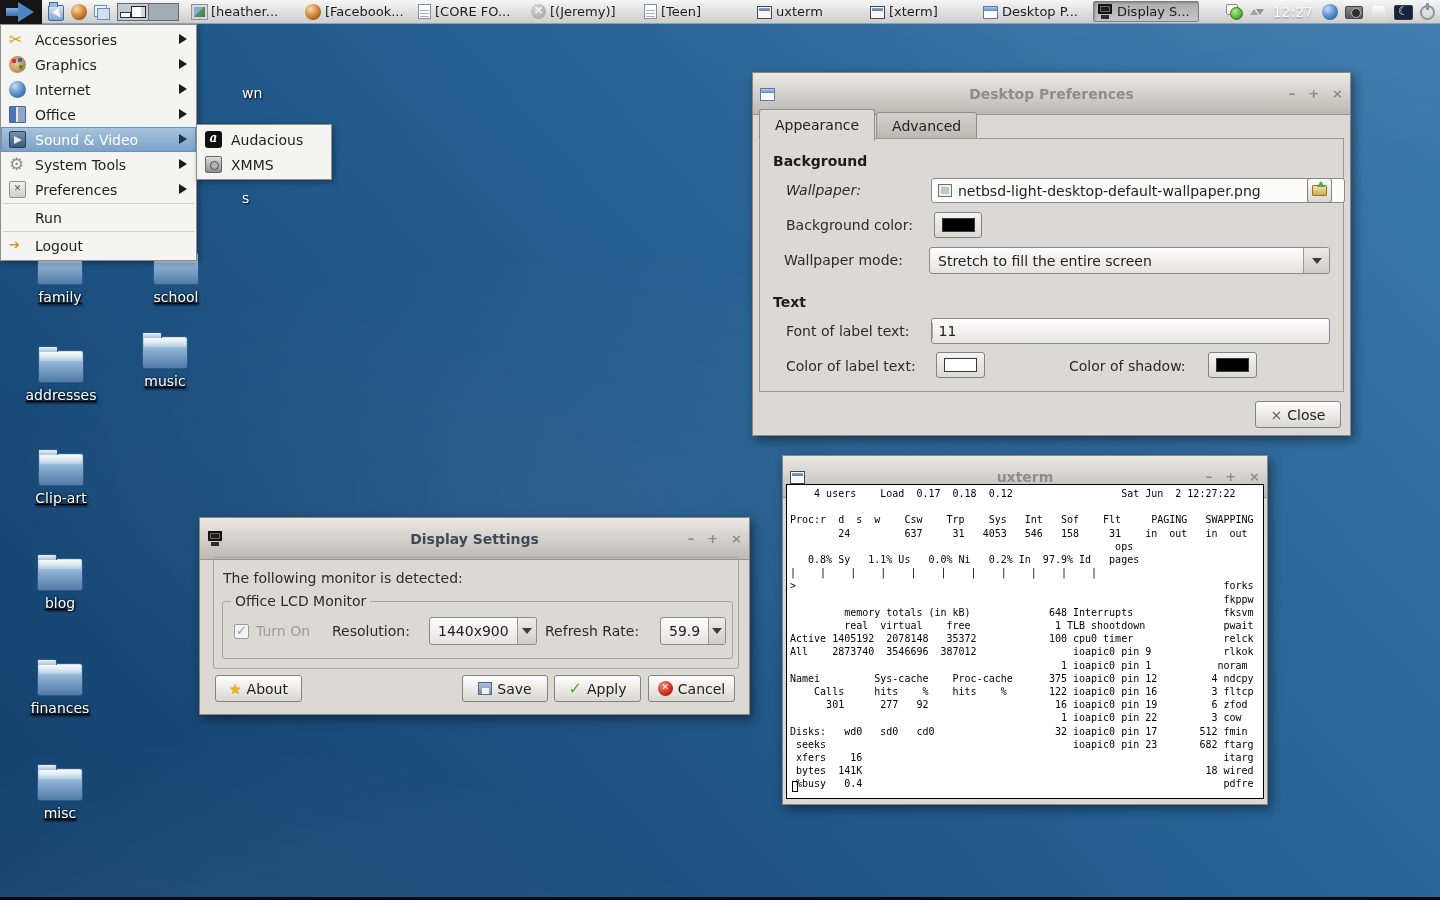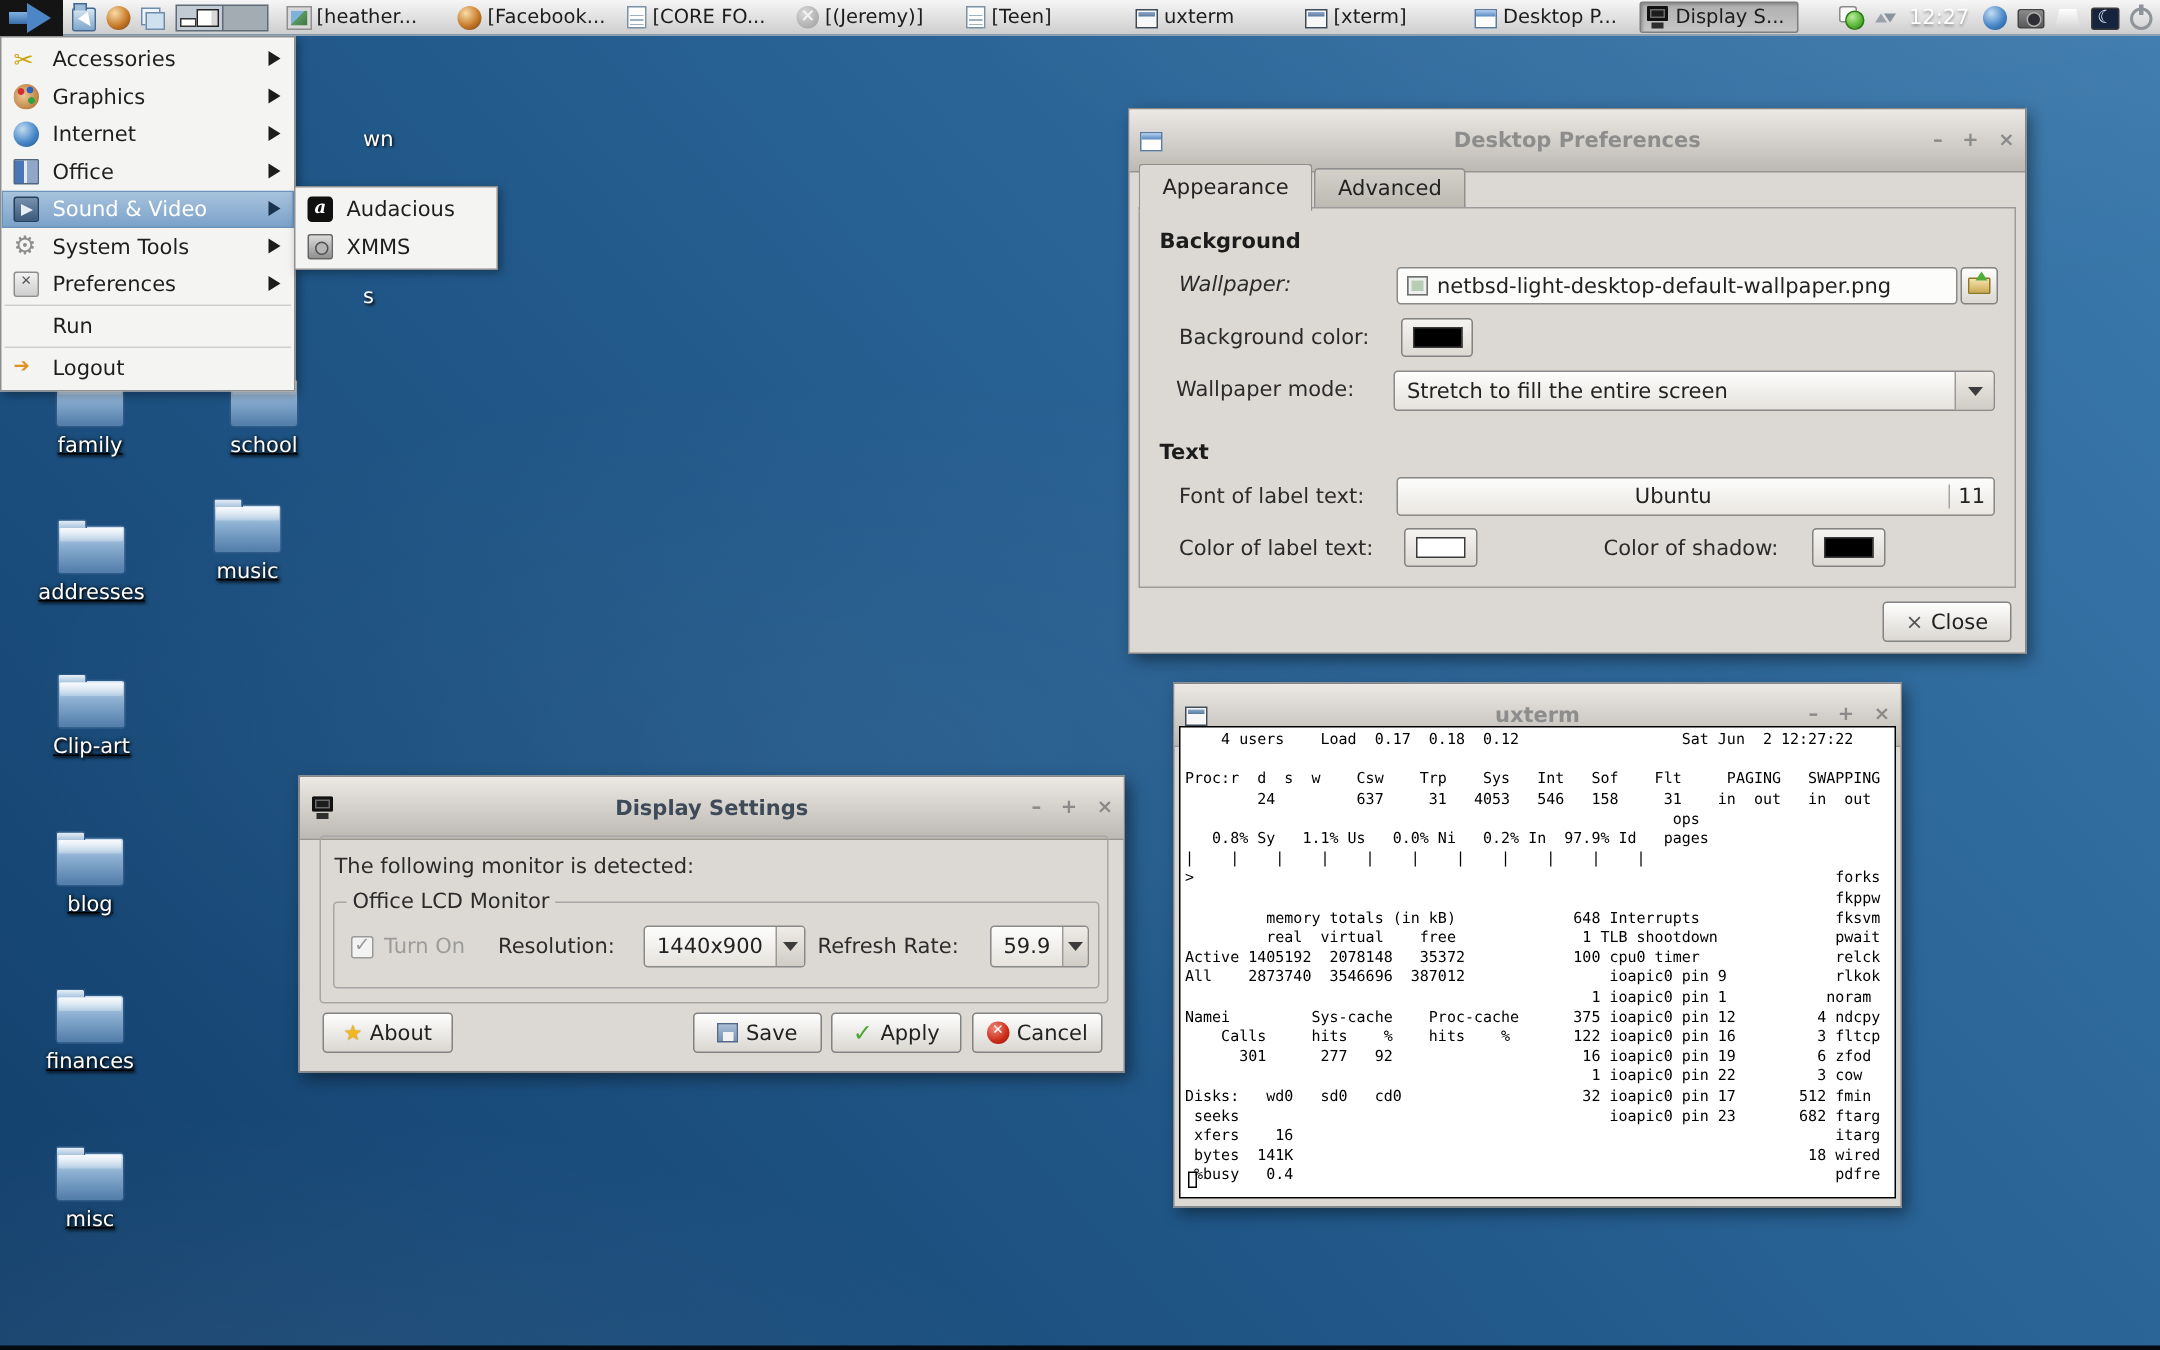--- a/index.html
+++ b/index.html
@@ -150,21 +150,21 @@
 
   
   .win-dp { left:752px; top:72px; width:599px; height:364px; }
   .dp-tabs { position:absolute; top:36px; left:6px; display:flex; align-items:flex-end; }
   .dp-tab { font-size:14px; color:#222; border:1px solid #8f8f8f; padding:5px 15px 6px; cursor:pointer; }
   .dp-tab.on { background:#dcd9d4; border-bottom:1px solid #dcd9d4; border-radius:3px 3px 0 0; position:relative; z-index:2; padding:7px 15px 7px; }
   .dp-tab.off { background:linear-gradient(#d4d1cb,#bab7b1); margin-left:1px; border-radius:3px 3px 0 0; }
   .dp-panel { position:absolute; left:6px; right:6px; top:65px; height:254px; border:1px solid #9b9b9b; background:#dcd9d4; }
   .dp-bg-heading { position:absolute; left:20px; top:80px; }
   .dp-wall-label { position:absolute; left:33px; top:109px;font-style:italic; }
-  .dp-wall-entry { position:absolute; left:178px; top:105px; width:374px; height:25px; }
+  .dp-wall-entry { position:absolute; left:178px; top:105px; width:414px; height:25px; }
   .ic-img { width:14px; height:13px; background:#b9ccb4; border:1px solid #6f6f6f; box-shadow:inset 0 0 0 2px #efefef; flex:none; }
   .dp-browse { position:absolute; left:554px; top:105px; width:25px; height:25px; }
   .ic-openfolder { width:15px; height:11px; background:linear-gradient(#f4e4b2,#cfa952); border:1px solid #8f7820; border-radius:1px; position:relative; }
   .ic-openfolder::after { content:""; position:absolute; left:4px; top:-5px; width:0; height:0;
     border-left:4px solid transparent; border-right:4px solid transparent; border-bottom:6px solid #4faf3a; }
   .dp-bgcol-label { position:absolute; left:33px; top:144px; }
   .dp-bgcol-swatch { position:absolute; left:181px; top:139px; width:48px; height:26px; }
   .dp-mode-label { position:absolute; left:31px; top:179px; }
   .dp-mode-combo { position:absolute; left:176px; top:174px; width:401px; height:27px; }
   .dp-text-heading { position:absolute; left:20px; top:221px; }
@@ -402,21 +402,20 @@
         <span class="inner" style="background: rgb(0, 0, 0);"></span>
       </div>
     <div class="lbl14 dp-mode-label">Wallpaper mode:</div>
     <div class="combo dp-mode-combo">
       <span class="val">Stretch to fill the entire screen</span>
       <span class="dd"></span>
     </div>
     <div class="heading dp-text-heading">Text</div>
     <div class="lbl14 dp-font-label">Font of label text:</div>
     <div class="dp-font-entry">
-      <span class="fname">Ubuntu</span>
       <span class="fsize">11</span>
     </div>
     <div class="lbl14 dp-lblcol-label">Color of label text:</div>
     <div class="swatchbtn dp-lblcol-swatch">
         <span class="inner" style="background: rgb(255, 255, 255);"></span>
       </div>
     <div class="lbl14 dp-shcol-label">Color of shadow:</div>
     <div class="swatchbtn dp-shcol-swatch">
         <span class="inner" style="background: rgb(0, 0, 0);"></span>
       </div>

